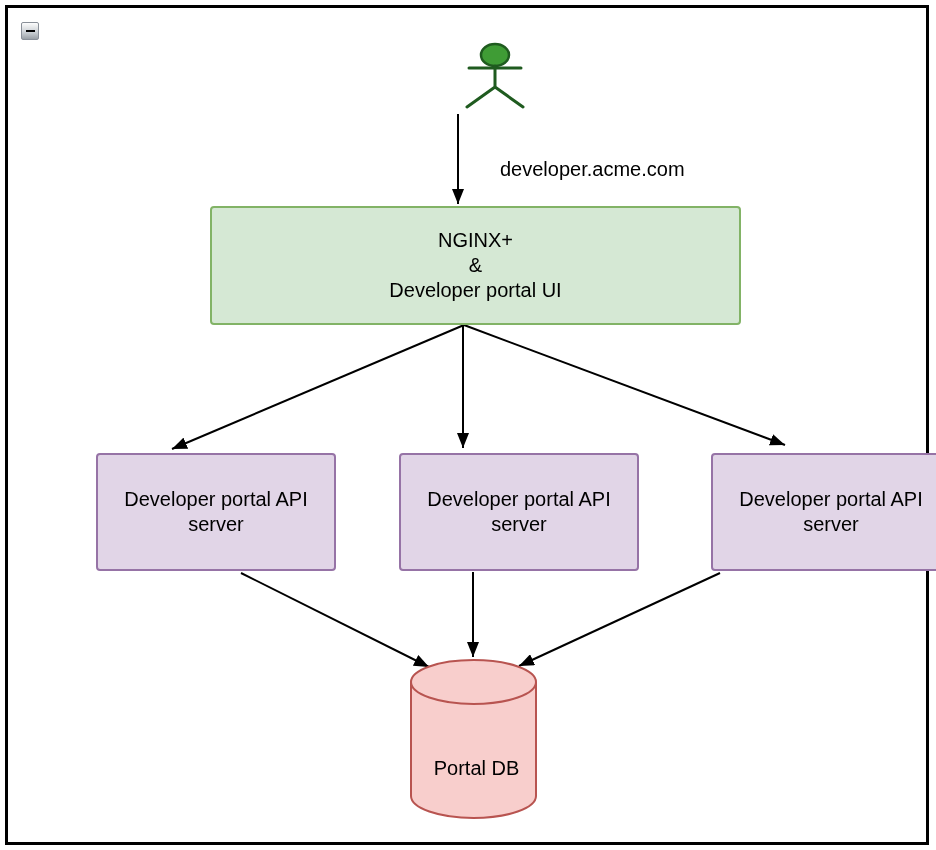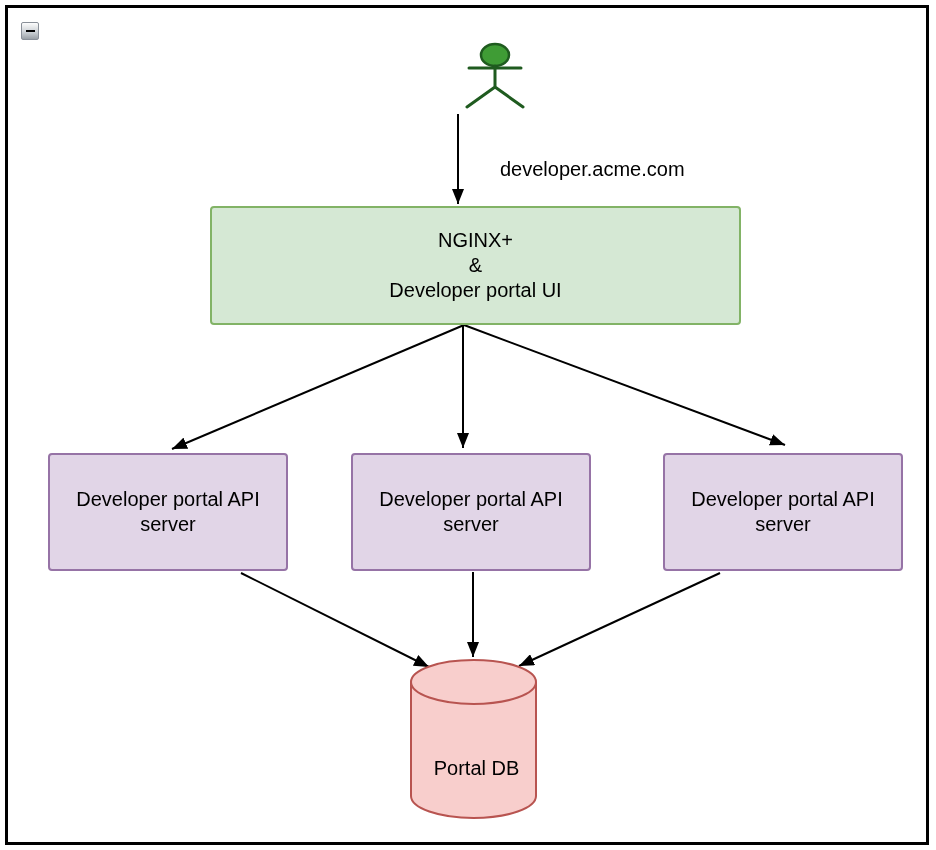--- a/index.html
+++ b/index.html
@@ -44,20 +44,21 @@
   }
   .gateway {
     left:202px; top:198px; width:531px; height:119px;
     background:#d5e8d4; border-color:#82b366;
   }
   .gateway .node-label { white-space:pre-line; }
   .server {
     top:445px; width:240px; height:118px;
     background:#e1d5e7; border-color:#9673a6;
     padding:0 14px;
+    margin-left:48px;
   }
   .server-1 { left:40px; }
   .server-2 { left:343px; }
   .server-3 { left:655px; }
   .edge-label {
     position:absolute; z-index:2; font-size:20px; line-height:24px;
     white-space:nowrap;
   }
   .lbl-dev  { left:492px; top:149px; }
   .lbl-host { left:625px; top:340px; }

